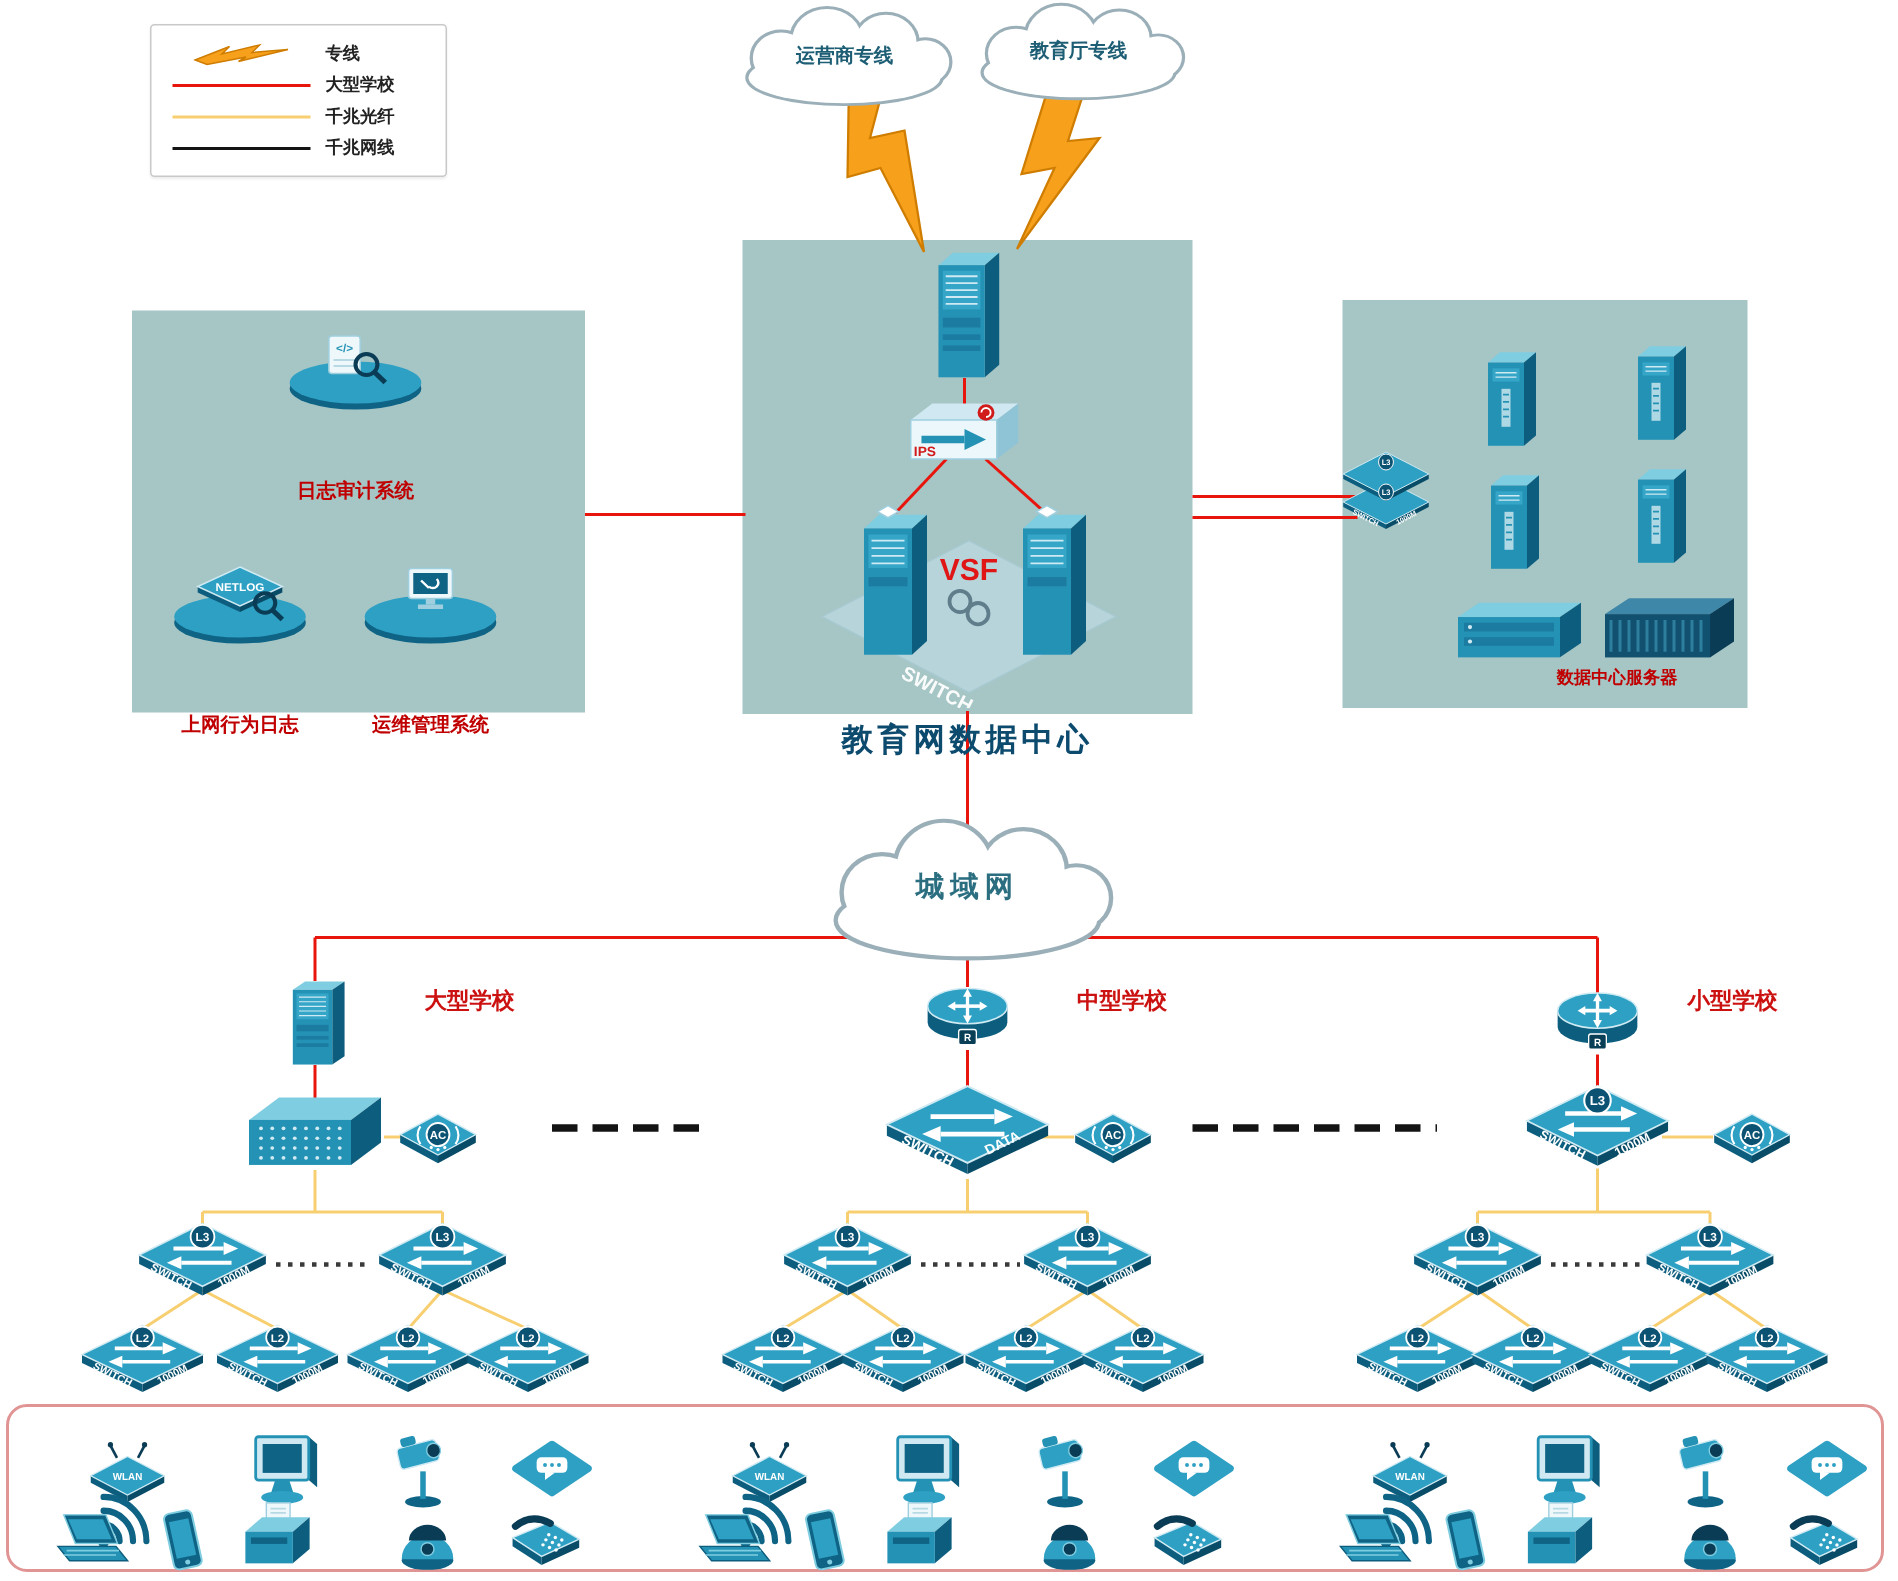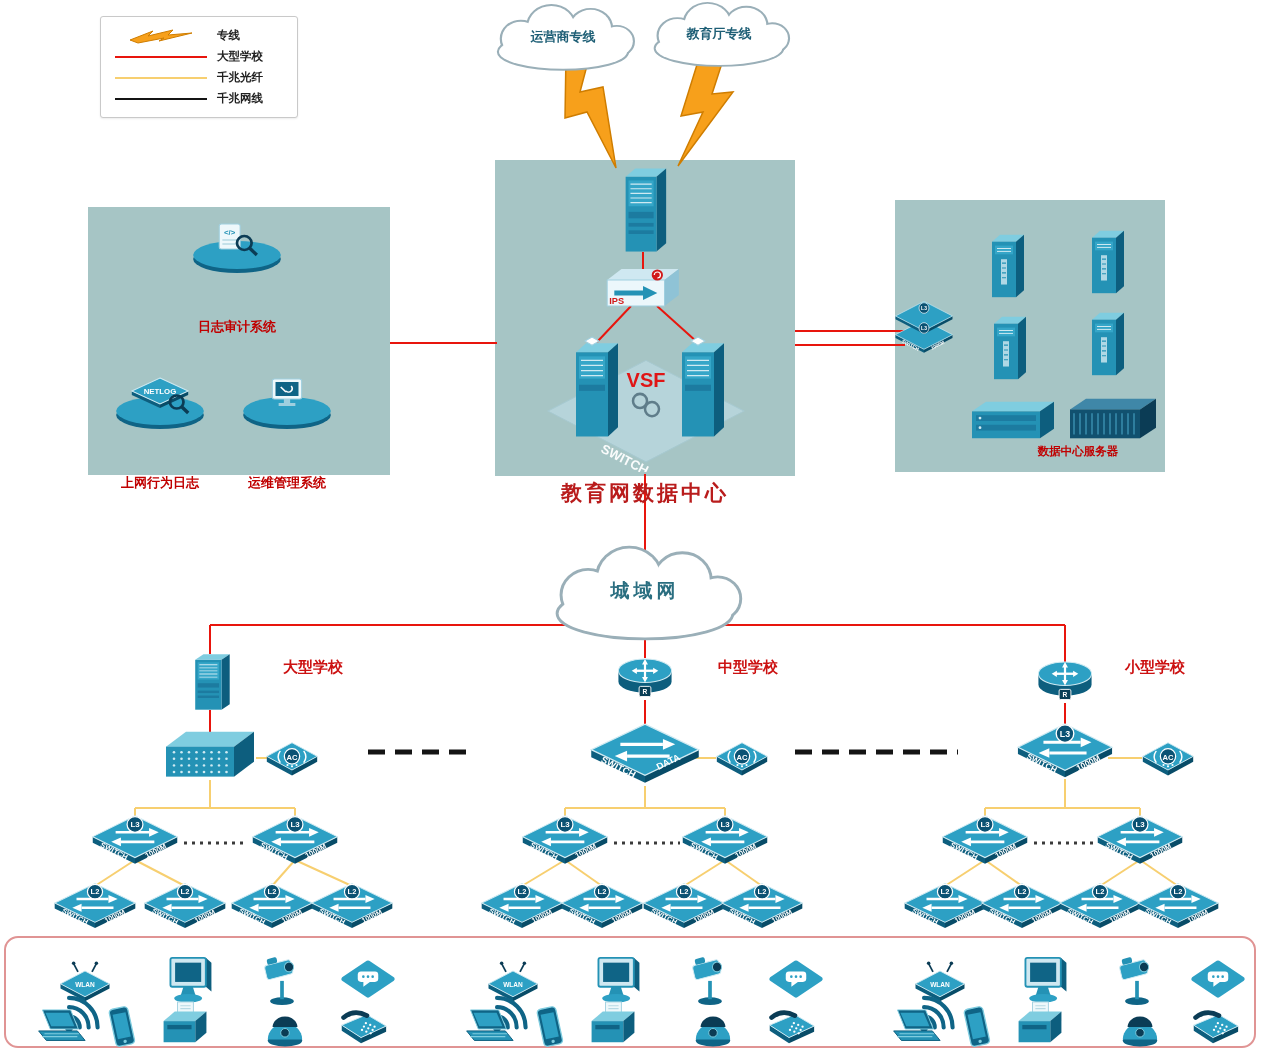--- a/index.html
+++ b/index.html
@@ -22,21 +22,21 @@
   .node-label{position:absolute;top:calc(100% - 6px);left:50%;transform:translateX(-50%);
          white-space:nowrap;font-size:13px;font-weight:bold;color:#c00000;margin-top:48px;}
   .cloud{position:absolute;z-index:5;}
   .cloud-label{position:absolute;left:0;right:0;top:36%;text-align:center;
          font-weight:bold;color:#1d5e75;font-size:13px;}
   #cloud-carrier{left:483px;top:2px;width:160px;height:72px;}
   #cloud-education{left:640px;top:0;width:158px;height:70px;}
   #cloud-man{left:537px;top:543px;width:216px;height:102px;}
   #cloud-man .cloud-label{font-size:19px;letter-spacing:4px;color:#2a6e80;top:34%;}
   .dc-title{position:absolute;left:535px;top:479px;width:220px;text-align:center;z-index:6;
-         font-size:21px;font-weight:bold;color:#b91c1c;letter-spacing:3px;}
+         font-size:21px;font-weight:bold;color:#0c4a6e;letter-spacing:3px;}
   .school-label{position:absolute;z-index:6;font-size:15px;font-weight:bold;color:#cc1111;}
   #lbl-large{left:283px;top:658px;}
   #lbl-medium{left:718px;top:658px;}
   #lbl-small{left:1125px;top:658px;}
   .server-label{position:absolute;left:1008px;top:444px;width:140px;text-align:center;z-index:6;
          font-size:11.5px;font-weight:bold;color:#c00000;}
   .legend{position:absolute;left:100px;top:16px;width:198px;background:#fff;border:1px solid #c9c9c9;
          border-radius:3px;padding:8px 10px;z-index:6;box-shadow:0 1px 2px rgba(0,0,0,.08);box-sizing:border-box;}
   .legend-row{display:flex;align-items:center;height:21px;}
   .legend-swatch{width:100px;display:flex;justify-content:center;align-items:center;}

